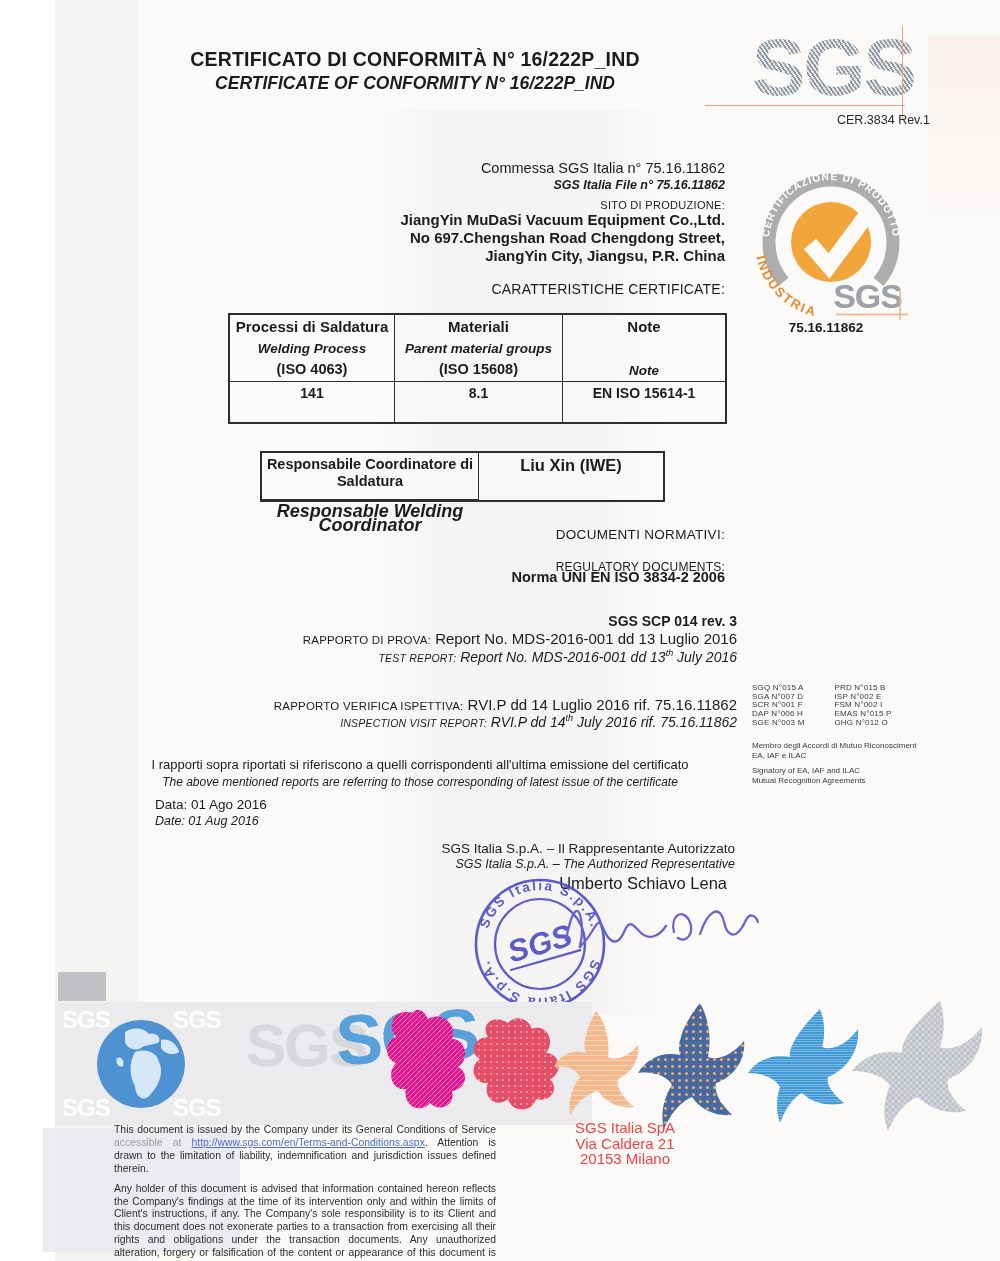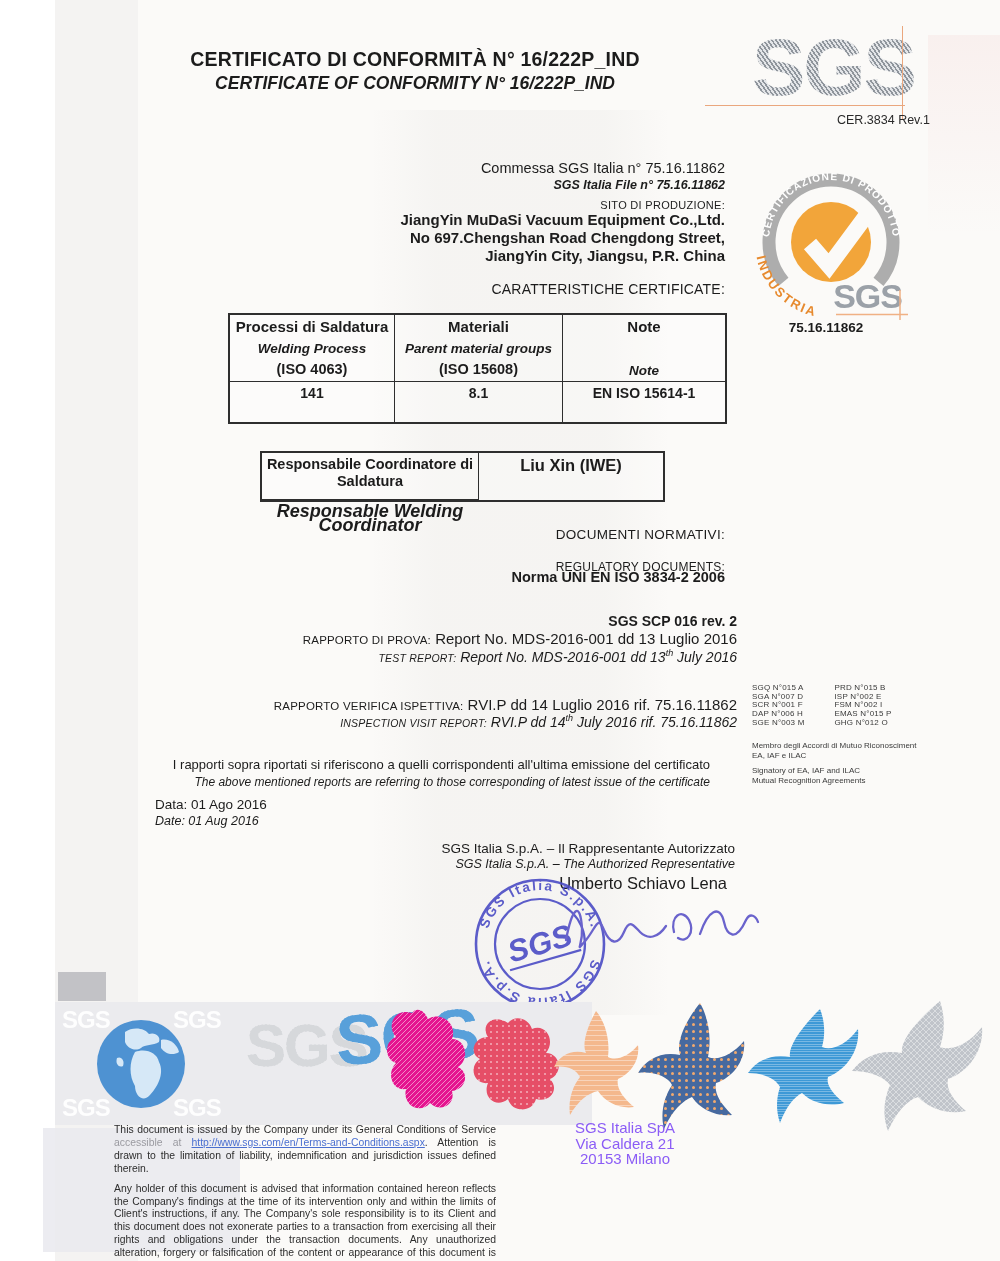--- a/index.html
+++ b/index.html
@@ -72,21 +72,21 @@
   .date-it{font-size:13.5px;}
   .date-en{font-size:12.5px;font-style:italic;margin-top:2px;}
   .rep1{font-size:13.5px;}
   .rep2{font-size:12.5px;font-style:italic;margin-top:1px;}
   .rep-name{font-size:16.5px;margin-top:3px;}
   
   .band{background:#ebebee;}
   .band2{background:rgba(233,233,238,0.85);}
   .grayblock{background:#c2c2c6;}
   .wm-sgs{font-weight:bold;color:rgba(255,255,255,0.92);font-size:24px;letter-spacing:-1px;}
-  .addr{font-size:15px;line-height:15.6px;text-align:center;color:#8b5cf6;}
+  .addr{font-size:15px;line-height:15.6px;text-align:center;color:#ef4444;}
   .legal{width:382px;font-size:10.4px;line-height:12.9px;text-align:justify;color:#2d2d2d;}
   .legal p{margin:0 0 7px 0;}
   .legal .muted{color:#9a9aa0;}
   .legal a{color:#4a6fd0;text-decoration:underline;}
 </style>
 </head>
 <body>
 
 <div class="page">
 
@@ -166,21 +166,21 @@
     </div>
     <div class="cell bot last coord-val">Liu Xin (IWE)</div>
   </div>
 
   <div class="abs rblock" style="right:275px;top:527px;width:420px;">
     <div class="docnorm1">DOCUMENTI NORMATIVI:</div>
     <div class="docnorm2">REGULATORY DOCUMENTS:</div>
   </div>
   <div class="abs rblock norma" style="right:275px;top:569px;width:420px;">Norma UNI EN ISO 3834-2 2006</div>
 
-  <div class="abs rblock scp" style="right:263px;top:613px;width:480px;">SGS SCP 016 rev. 2</div>
+  <div class="abs rblock scp" style="right:263px;top:613px;width:480px;">SGS SCP 014 rev. 3</div>
   <div class="abs rblock rline" style="right:263px;top:630px;width:560px;">
     <span class="lbl">RAPPORTO DI PROVA:</span><span> Report No. MDS-2016-001 dd 13 Luglio 2016</span>
   </div>
   <div class="abs rblock rline en" style="right:263px;top:648px;width:560px;">
     <span class="lbl">TEST REPORT:</span><span> Report No. MDS-2016-001 dd 13</span><sup>th</sup><span> July 2016</span>
   </div>
   <div class="abs rblock rline" style="right:263px;top:696px;width:560px;">
     <span class="lbl">RAPPORTO VERIFICA ISPETTIVA:</span><span> RVI.P dd 14 Luglio 2016 rif. 75.16.11862</span>
   </div>
   <div class="abs rblock rline en" style="right:263px;top:713px;width:560px;">
@@ -205,21 +205,21 @@
   </div>
   <div class="abs smallnote" style="left:752px;top:741px;">
     <div>Membro degli Accordi di Mutuo Riconosciment</div>
     <div>EA, IAF e ILAC</div>
   </div>
   <div class="abs smallnote" style="left:752px;top:766px;">
     <div>Signatory of EA, IAF and ILAC</div>
     <div>Mutual Recognition Agreements</div>
   </div>
 
-  <div class="abs" style="left:130px;top:757px;width:580px;text-align:right;">
+  <div class="abs" style="left:130px;top:757px;width:580px;text-align:center;">
     <div class="note-it">I rapporti sopra riportati si riferiscono a quelli corrispondenti  all'ultima emissione del certificato</div>
     <div class="note-en">The above mentioned reports are referring to those corresponding of  latest issue of the certificate</div>
   </div>
 
   <div class="abs" style="left:155px;top:797px;">
     <div class="date-it">Data: 01 Ago 2016</div>
     <div class="date-en">Date: 01 Aug  2016</div>
   </div>
 
   <div class="abs rblock" style="right:265px;top:841px;width:480px;">

